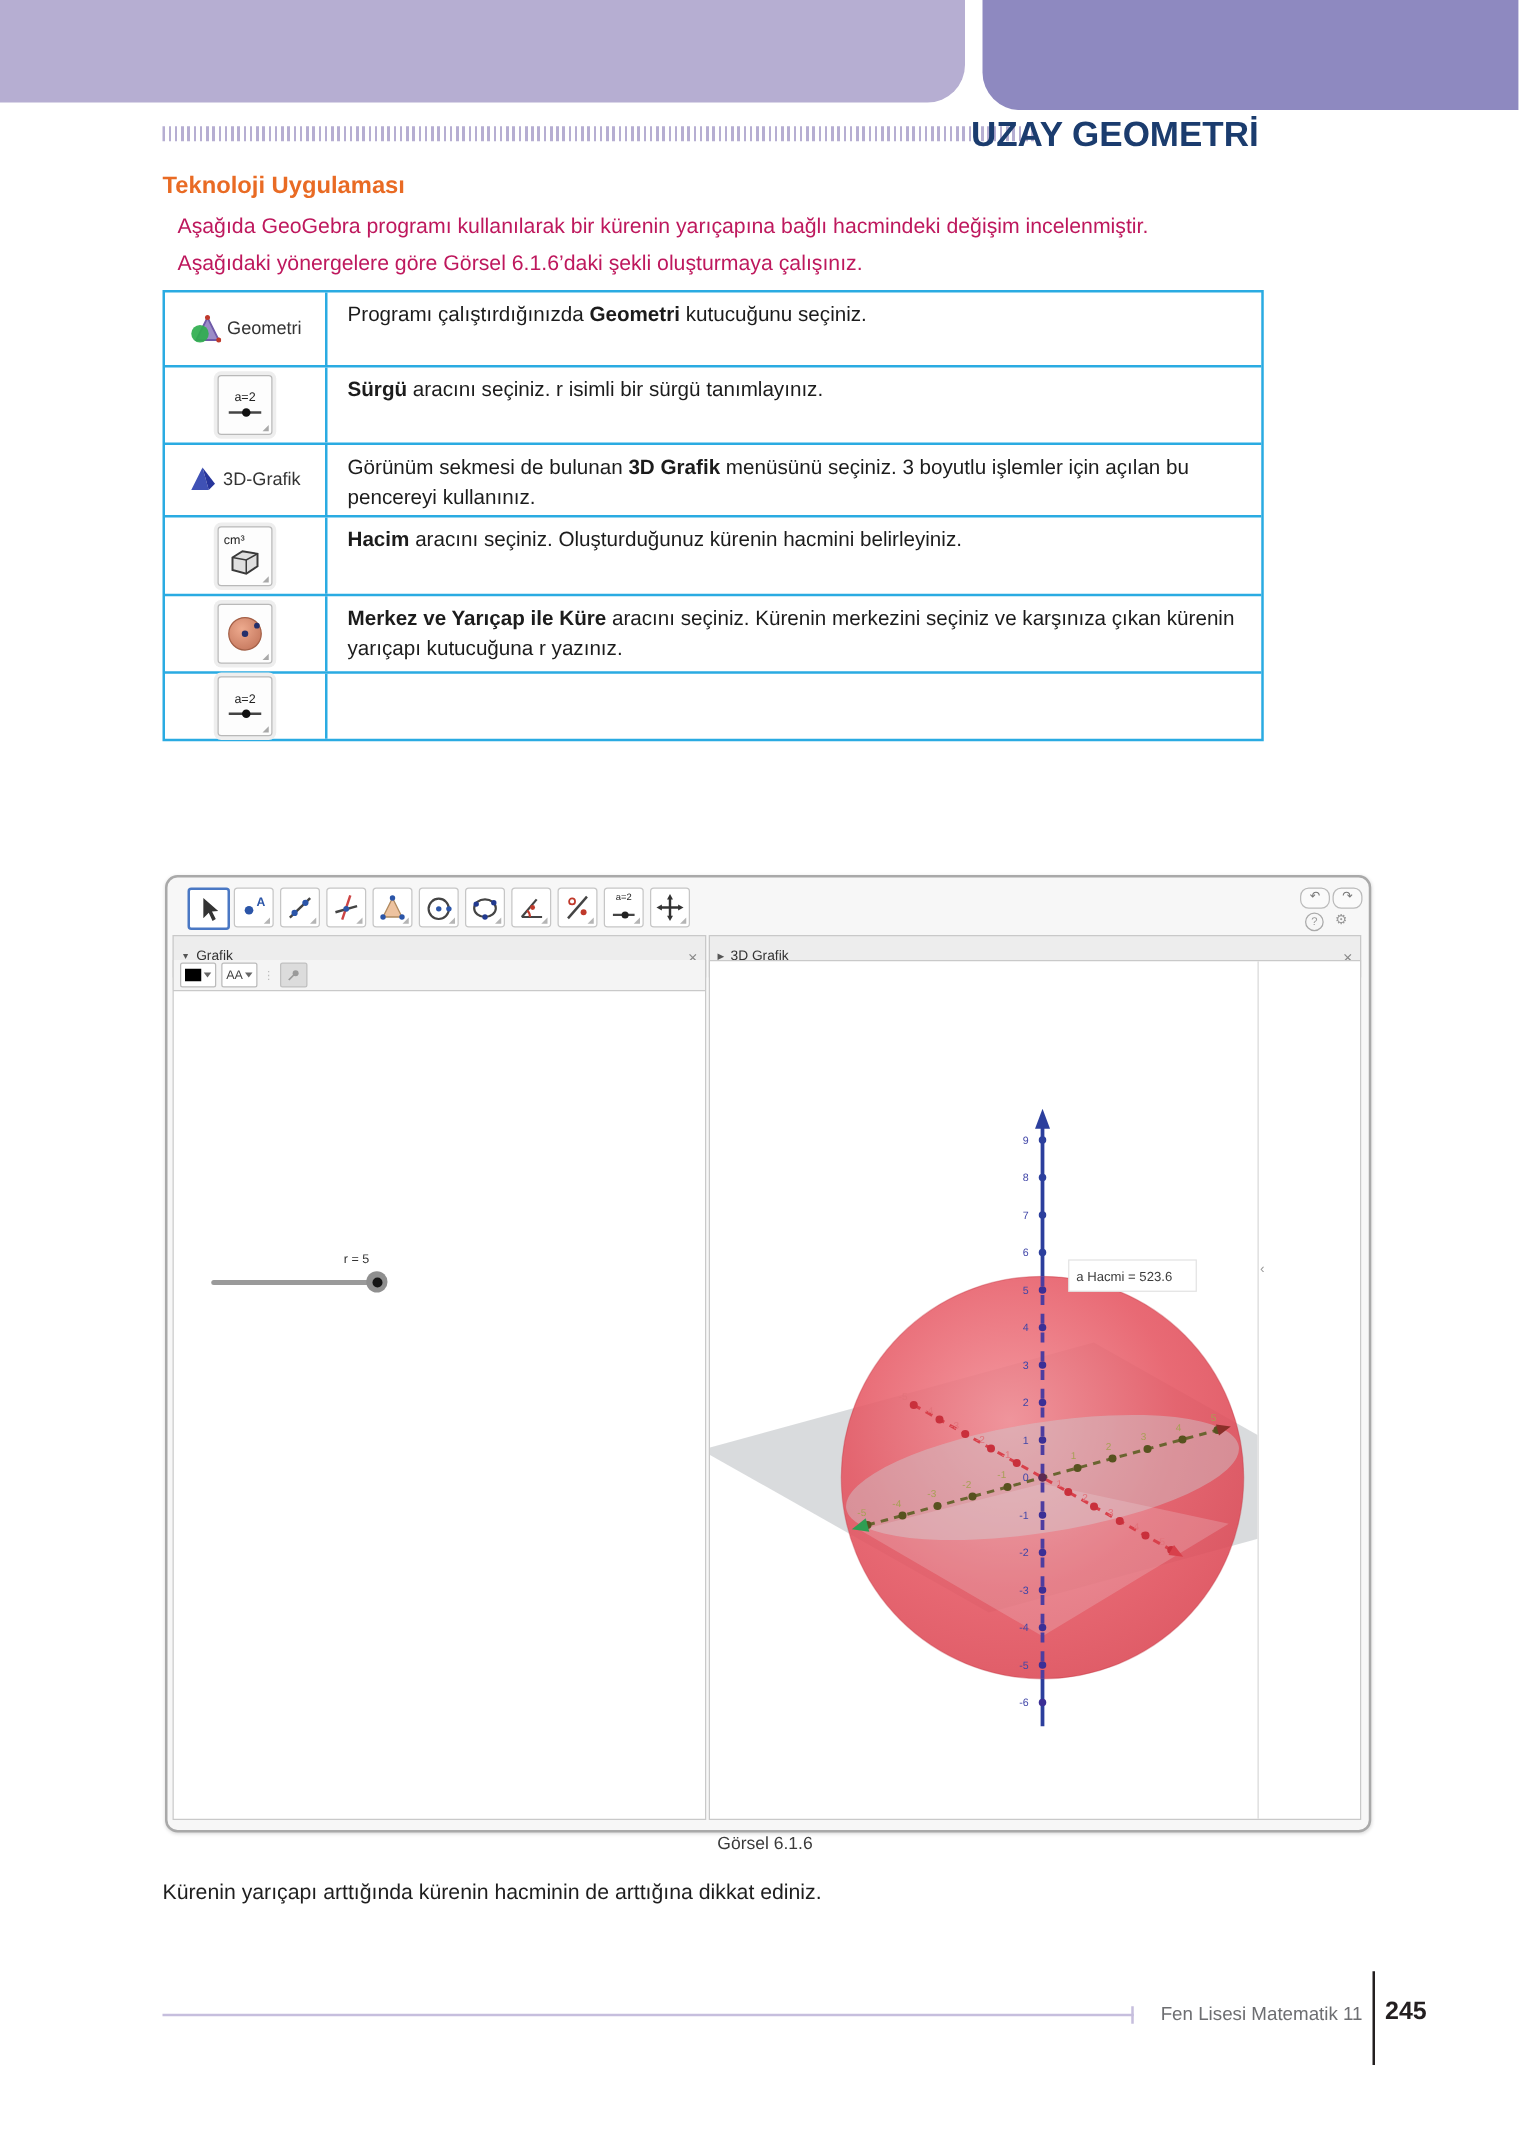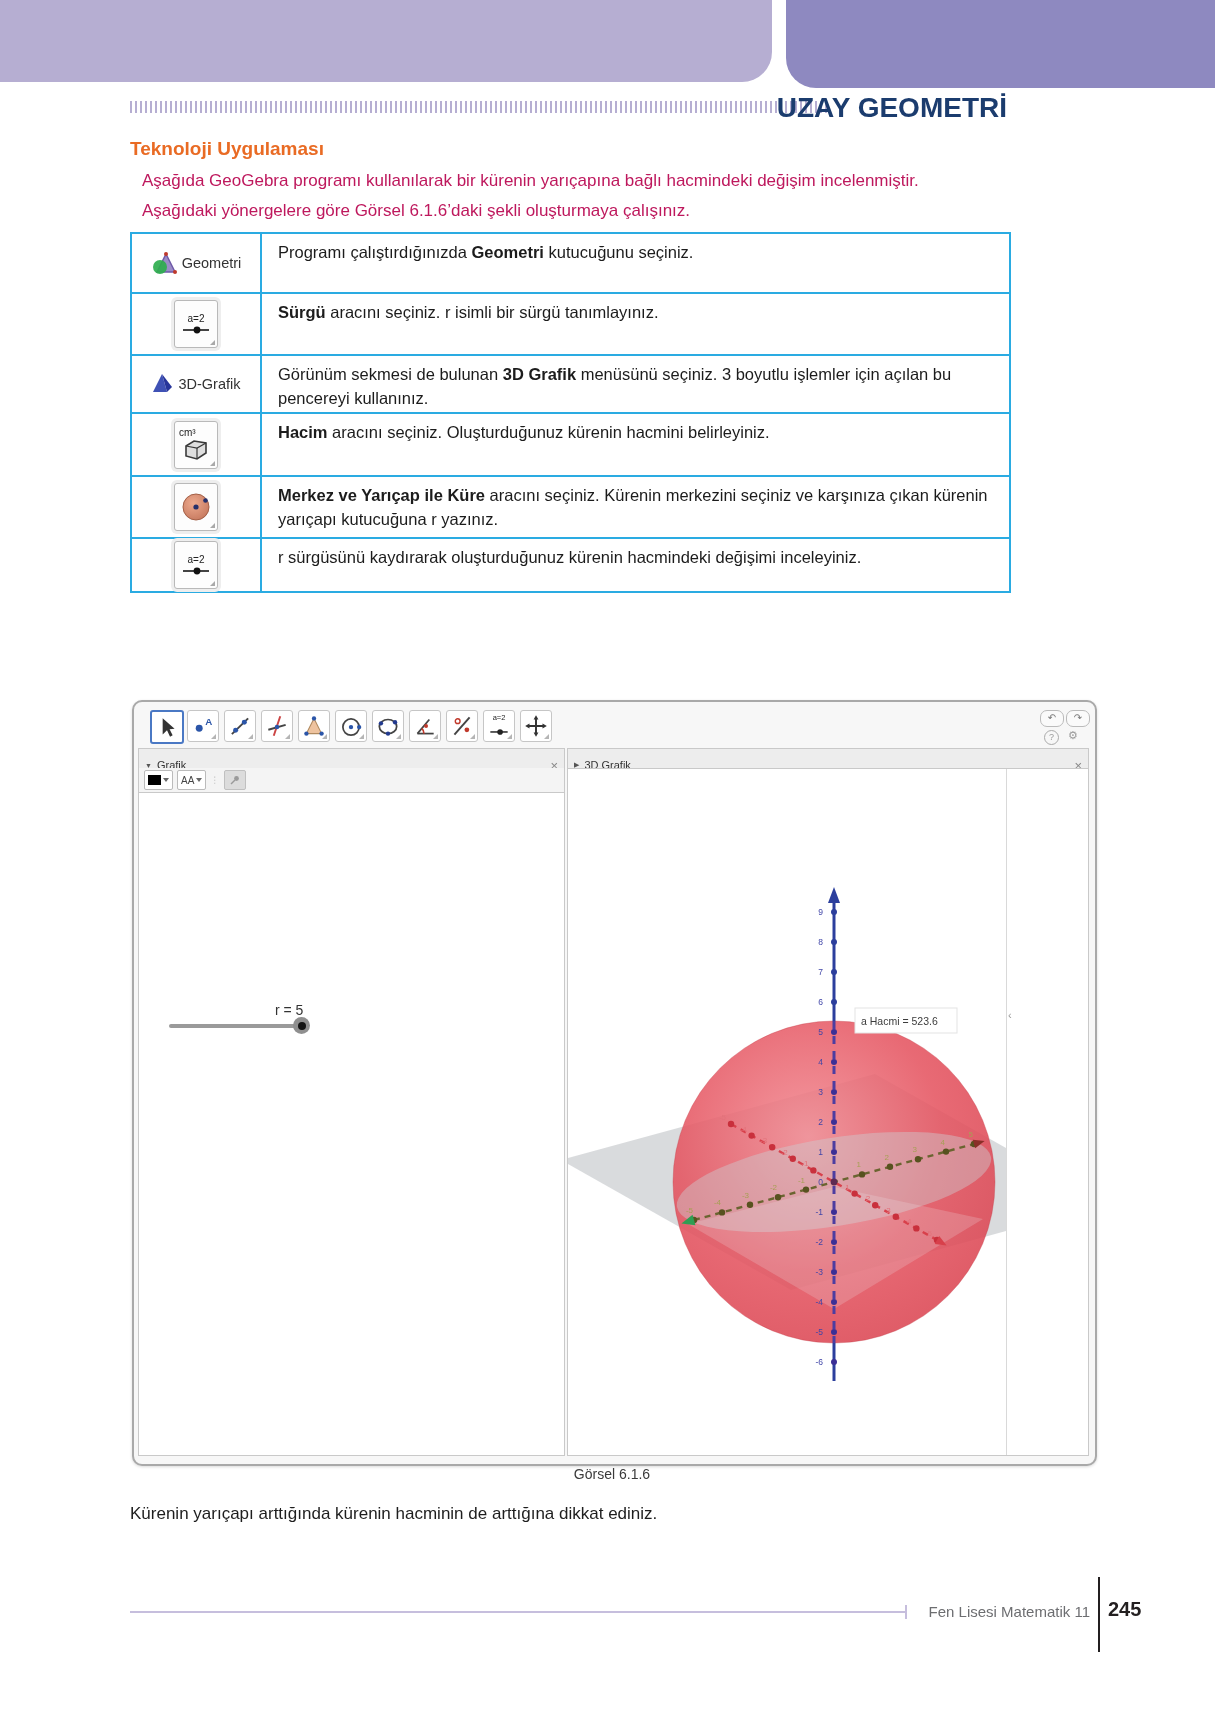--- a/index.html
+++ b/index.html
@@ -51,21 +51,21 @@
   .sb-swatch{width:13px;height:10px;background:#000;}
   .sb-tri{width:0;height:0;border-top:4px solid #666;border-left:3.5px solid transparent;border-right:3.5px solid transparent;}
   .sb-aa{font-size:10px;color:#444;text-align:right;}
   .sb-sep{color:#bbb;font-size:9px;letter-spacing:1px;}
   .sb-pin{width:20px;height:18px;background:#dcdcdc;border:1px solid #c0c0c0;border-radius:2px;display:flex;align-items:center;justify-content:center;}
   .panel-body{position:absolute;background:#fff;border:1px solid #c9c9c9;box-sizing:border-box;}
   .slider-line{position:absolute;left:30px;top:231px;width:133px;height:4px;background:#9a9a9a;border-radius:2px;}
   .slider-knob{position:absolute;left:154px;top:224px;width:17px;height:17px;border-radius:50%;background:#8f8f8f;
                display:flex;align-items:center;justify-content:center;}
   .slider-knob i{width:8px;height:8px;border-radius:50%;background:#141414;}
-  .slider-label{position:absolute;left:136px;top:209px;font-size:14px;color:#333;}
+  .slider-label{position:absolute;left:136px;top:209px;font-size:10px;color:#333;}
   .scene-divider{position:absolute;left:438px;top:0;bottom:0;width:1px;background:#d9d9d9;}
   .collapse-arrow{position:absolute;left:440px;top:240px;font-size:11px;color:#9a9a9a;}
 
   .fig-caption{left:432px;top:1466px;width:360px;text-align:center;font-size:14px;color:#3a3a3a;}
   .closing{left:130px;top:1504px;width:900px;font-size:17px;color:#1e1e1e;}
 
   .footer-line{left:130px;top:1611px;width:777px;height:2px;background:#c6bedd;}
   .footer-tick{left:905px;top:1605px;width:2px;height:14px;background:#c6bedd;}
   .footer-book{left:700px;top:1603px;width:390px;text-align:right;font-size:15px;color:#6d6e71;}
   .footer-divider{left:1098px;top:1577px;width:2px;height:75px;background:#231f20;}
@@ -176,23 +176,20 @@
       <div class="t-icon">
         <span class="tool-chip">
           <span class="chip-slider-label">a=2</span>
           <svg width="32" height="12" viewBox="0 0 32 12">
             <line x1="3" y1="6" x2="29" y2="6" stroke="#444" stroke-width="2"></line>
               <circle cx="17" cy="6" r="3.4" fill="#111"></circle>
           </svg>
           <i class="dd"></i>
         </span>
       </div>
-      <div class="t-text">
-          <span><span>r sürgüsünü kaydırarak oluşturduğunuz kürenin hacmindeki değişimi inceleyiniz.</span></span>
-        </div>
     </div>
   </div>
 
   <div class="abs gg-window">
 
     <div class="tool-btn sel" style="left:16px;">
       <svg width="26" height="26" viewBox="0 0 24 24">
         <path d="M8 4 L8 19 L12 15 L14.8 21 L17.2 19.6 L14.4 14 L19 13.6 Z" fill="#333"></path>
         </svg>
     </div>

